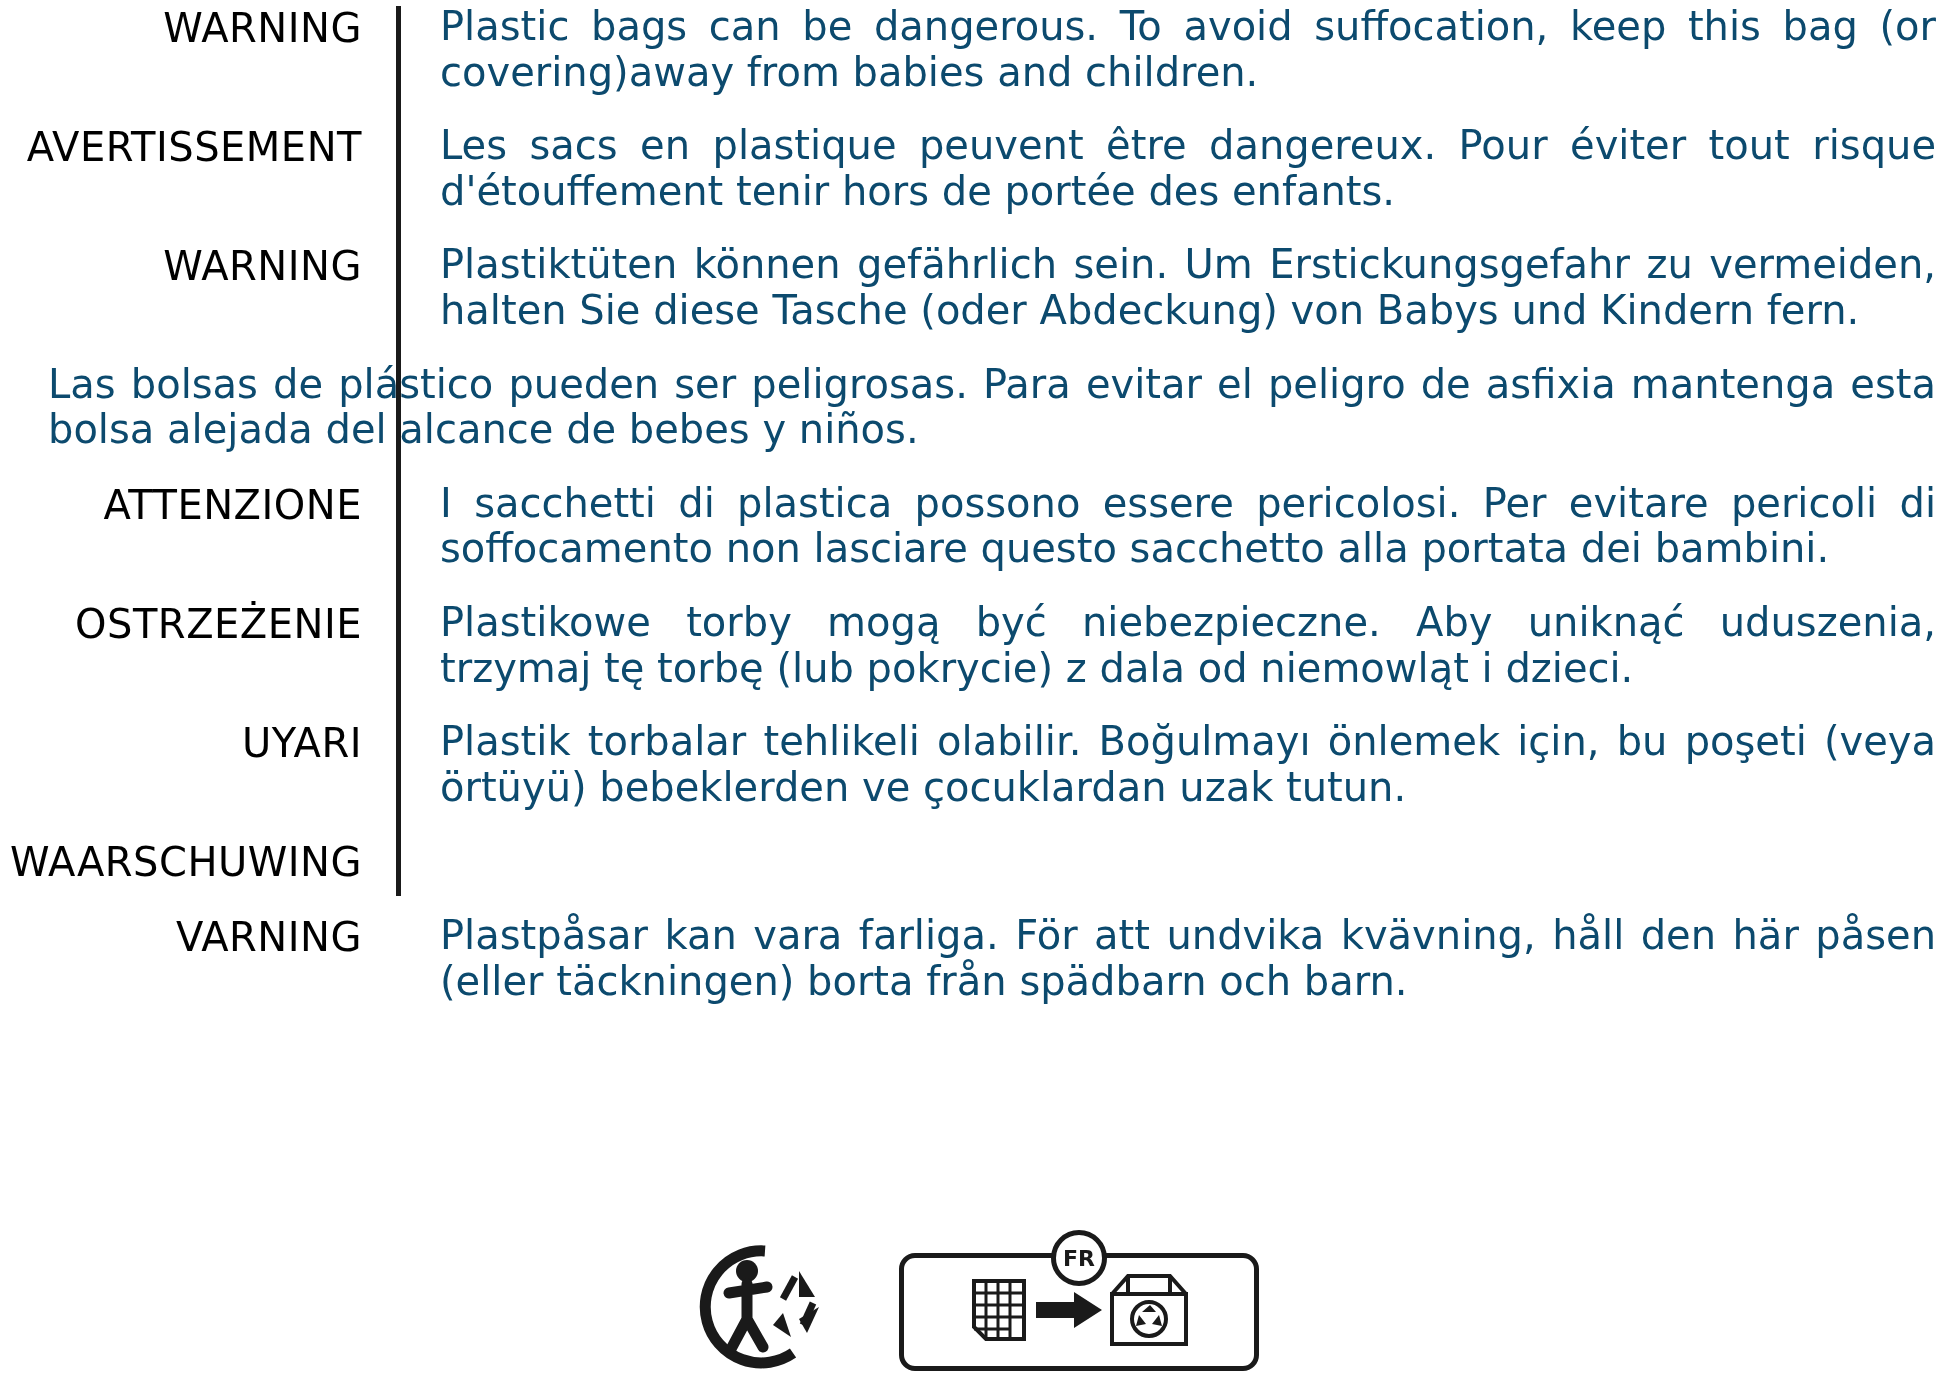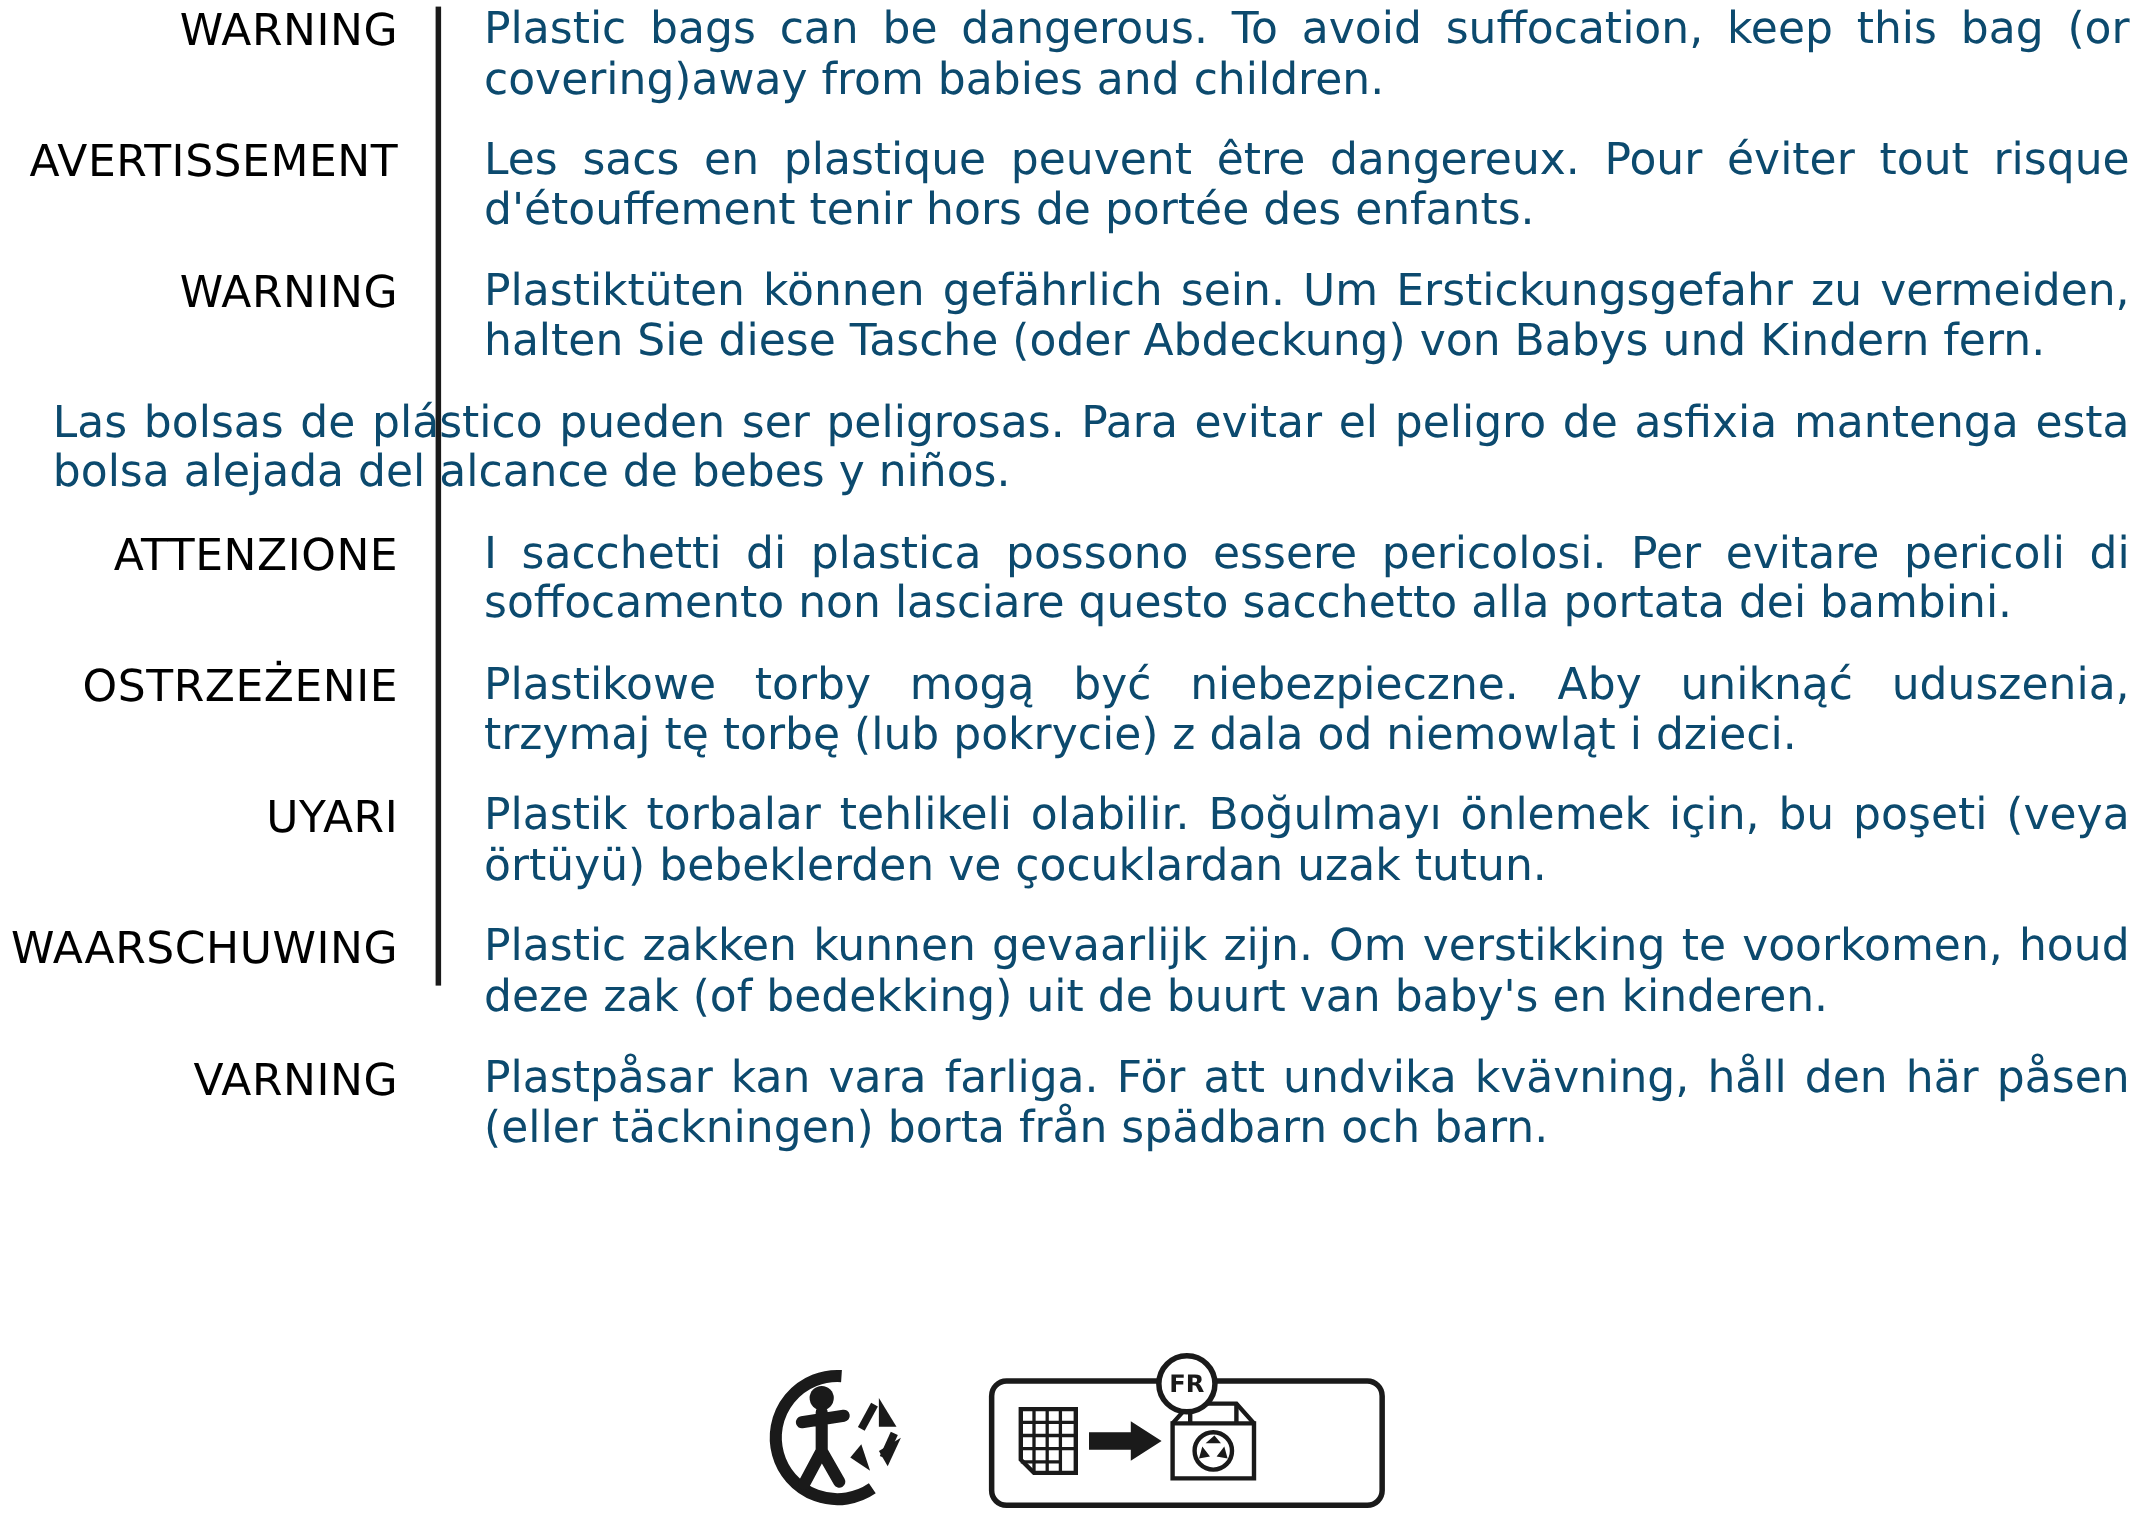--- a/index.html
+++ b/index.html
@@ -83,21 +83,21 @@
     position: relative;
   }
   .fr-box {
     position: relative;
     width: 360px;
     height: 118px;
     border: 5px solid #1a1a1a;
     border-radius: 16px;
     display: flex;
     align-items: center;
-    justify-content: flex-start;
+    justify-content: center;
     box-sizing: border-box;
     padding: 0 14px;
     margin-left: 36px;
   }
   .fr-badge {
     position: absolute;
     top: -28px;
     left: 50%;
     transform: translateX(-50%);
     width: 56px;
@@ -158,21 +158,20 @@
     <div class="row-spacer"></div>
 
     <div class="row">
       <div class="lang">UYARI</div>
       <div class="text">Plastik torbalar tehlikeli olabilir. Boğulmayı önlemek için, bu poşeti (veya örtüyü) bebeklerden ve çocuklardan uzak tutun.</div>
     </div>
     <div class="row-spacer"></div>
 
     <div class="row">
       <div class="lang">WAARSCHUWING</div>
-      <div class="text">Plastic zakken kunnen gevaarlijk zijn. Om verstikking te voorkomen, houd deze zak (of bedekking) uit de buurt van baby's en kinderen.</div>
     </div>
     <div class="row-spacer"></div>
 
     <div class="row">
       <div class="lang">VARNING</div>
       <div class="text">Plastpåsar kan vara farliga. För att undvika kvävning, håll den här påsen (eller täckningen) borta från spädbarn och barn.</div>
     </div>
   </div>
 
   <div class="footer">

